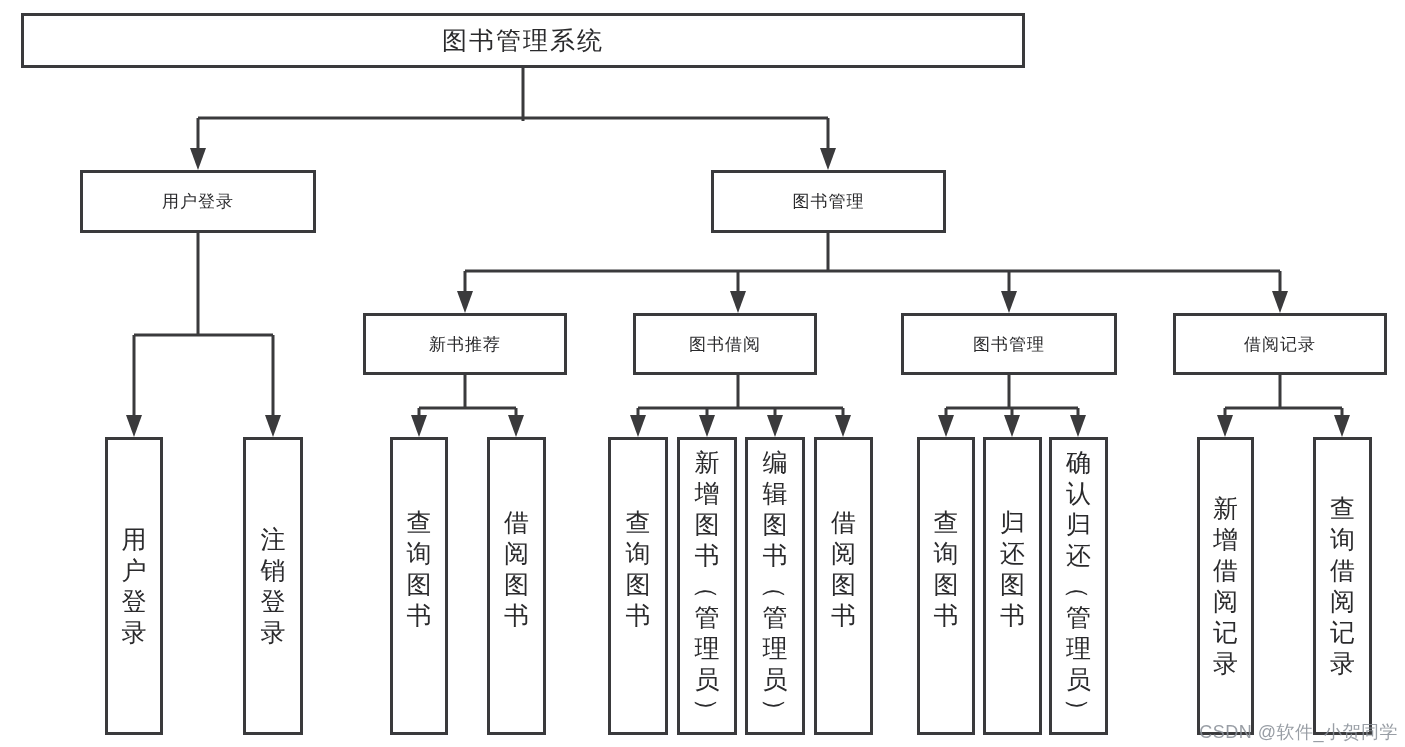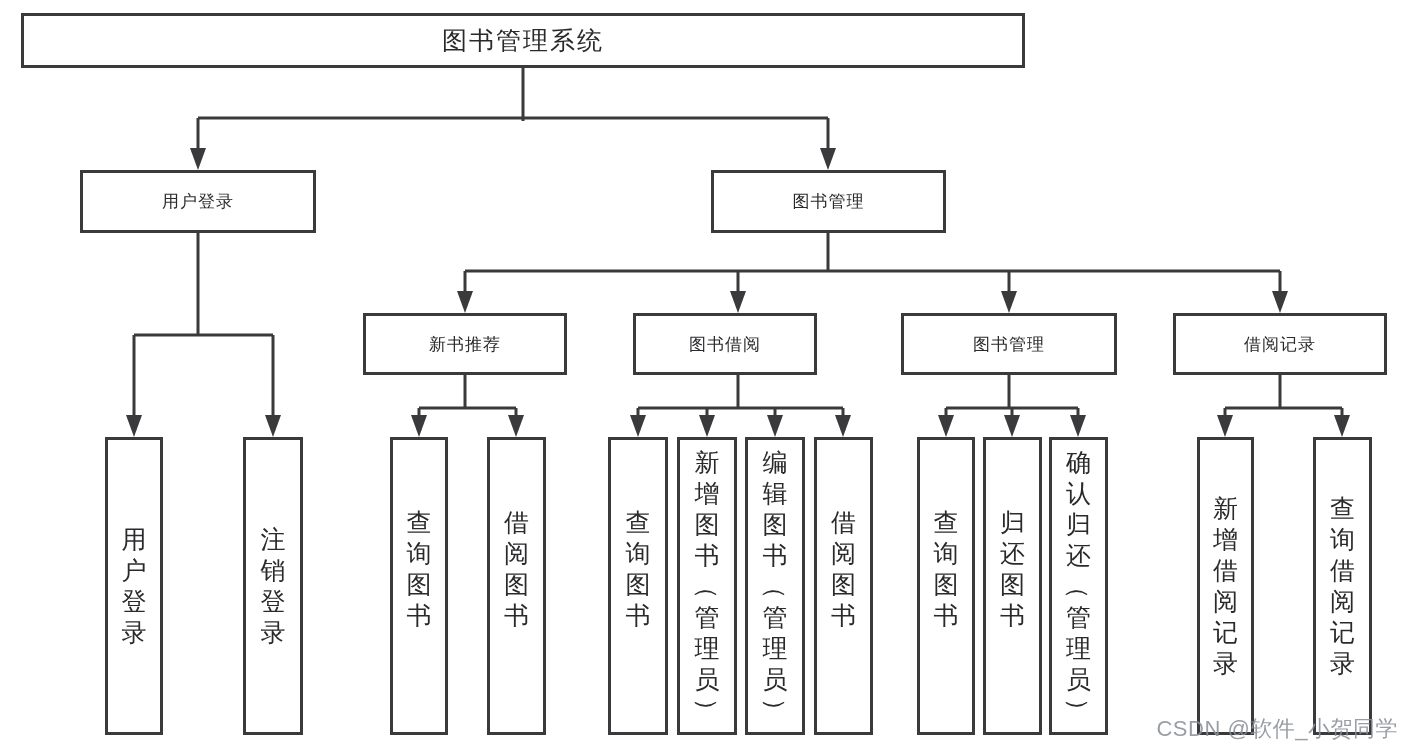--- a/index.html
+++ b/index.html
@@ -29,21 +29,21 @@
     align-items:center;justify-content:center;box-sizing:border-box;
   }
   .lift .vtext{padding-bottom:34px;}
   .vchar{
     display:block;height:31px;line-height:31px;
     font-size:25px;text-align:center;
   }
   .vchar.rot{transform:rotate(90deg);}
   .watermark{
     position:absolute;right:7px;bottom:3px;z-index:10;
-    font-size:22px;color:var(--wm);opacity:.88;white-space:nowrap;
+    font-size:18px;color:var(--wm);opacity:.88;white-space:nowrap;
     letter-spacing:.5px;
   }
 </style>
 </head>
 <body>
 
 <div class="stage">
 
   <svg class="edges" width="1405" height="747" viewBox="0 0 1405 747">
     <g>

